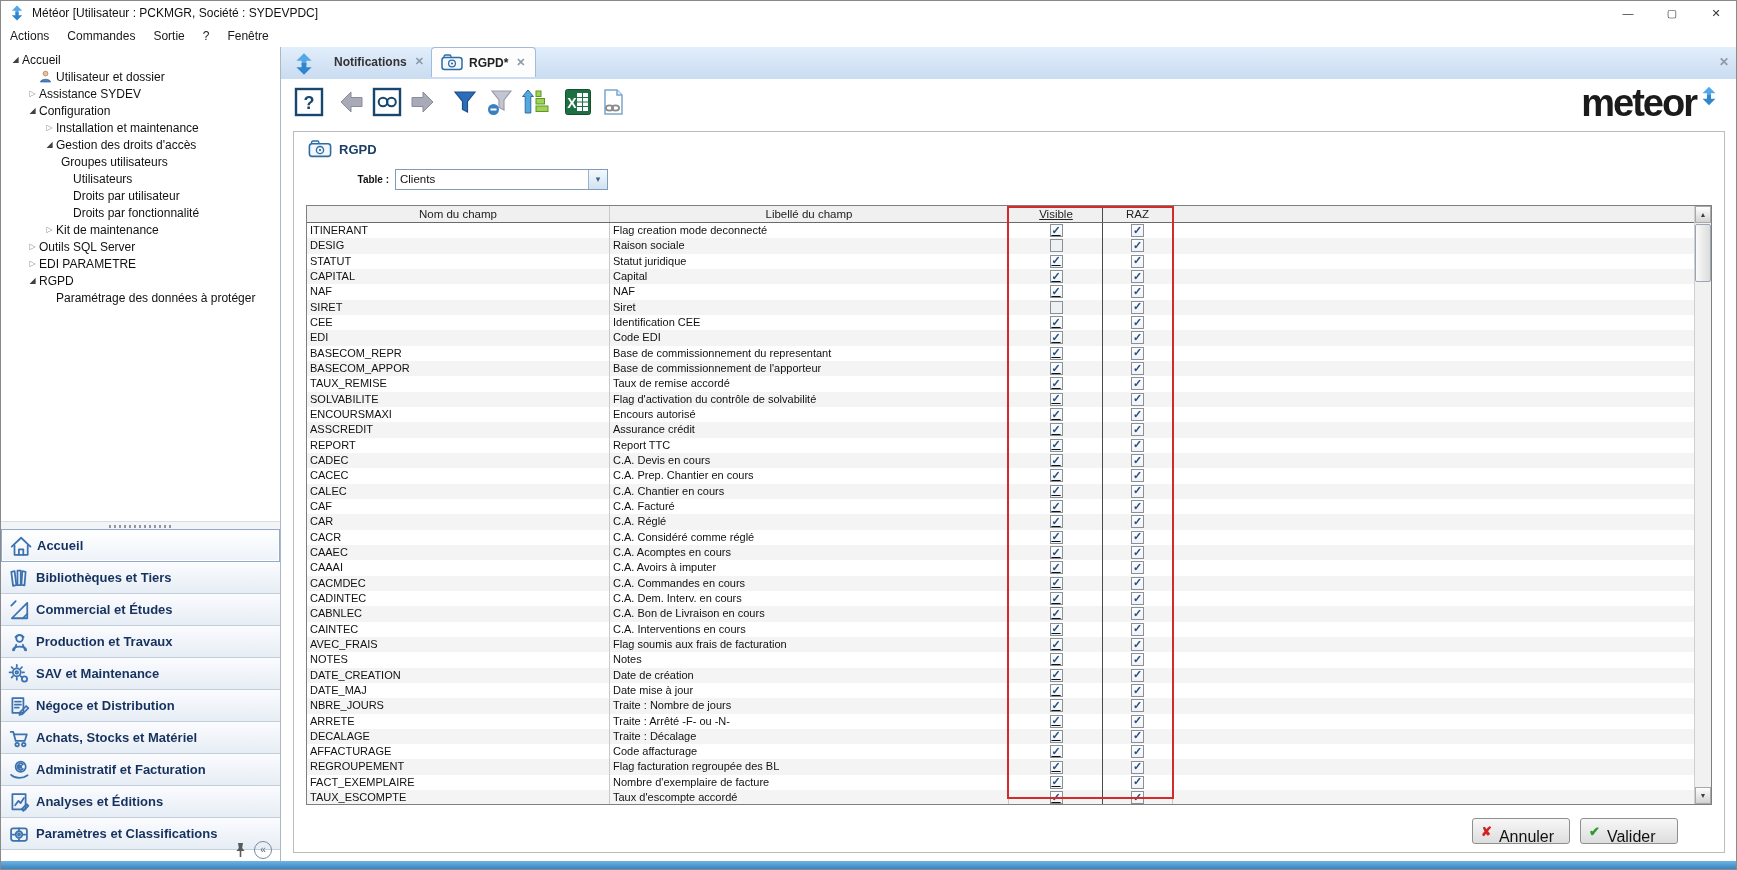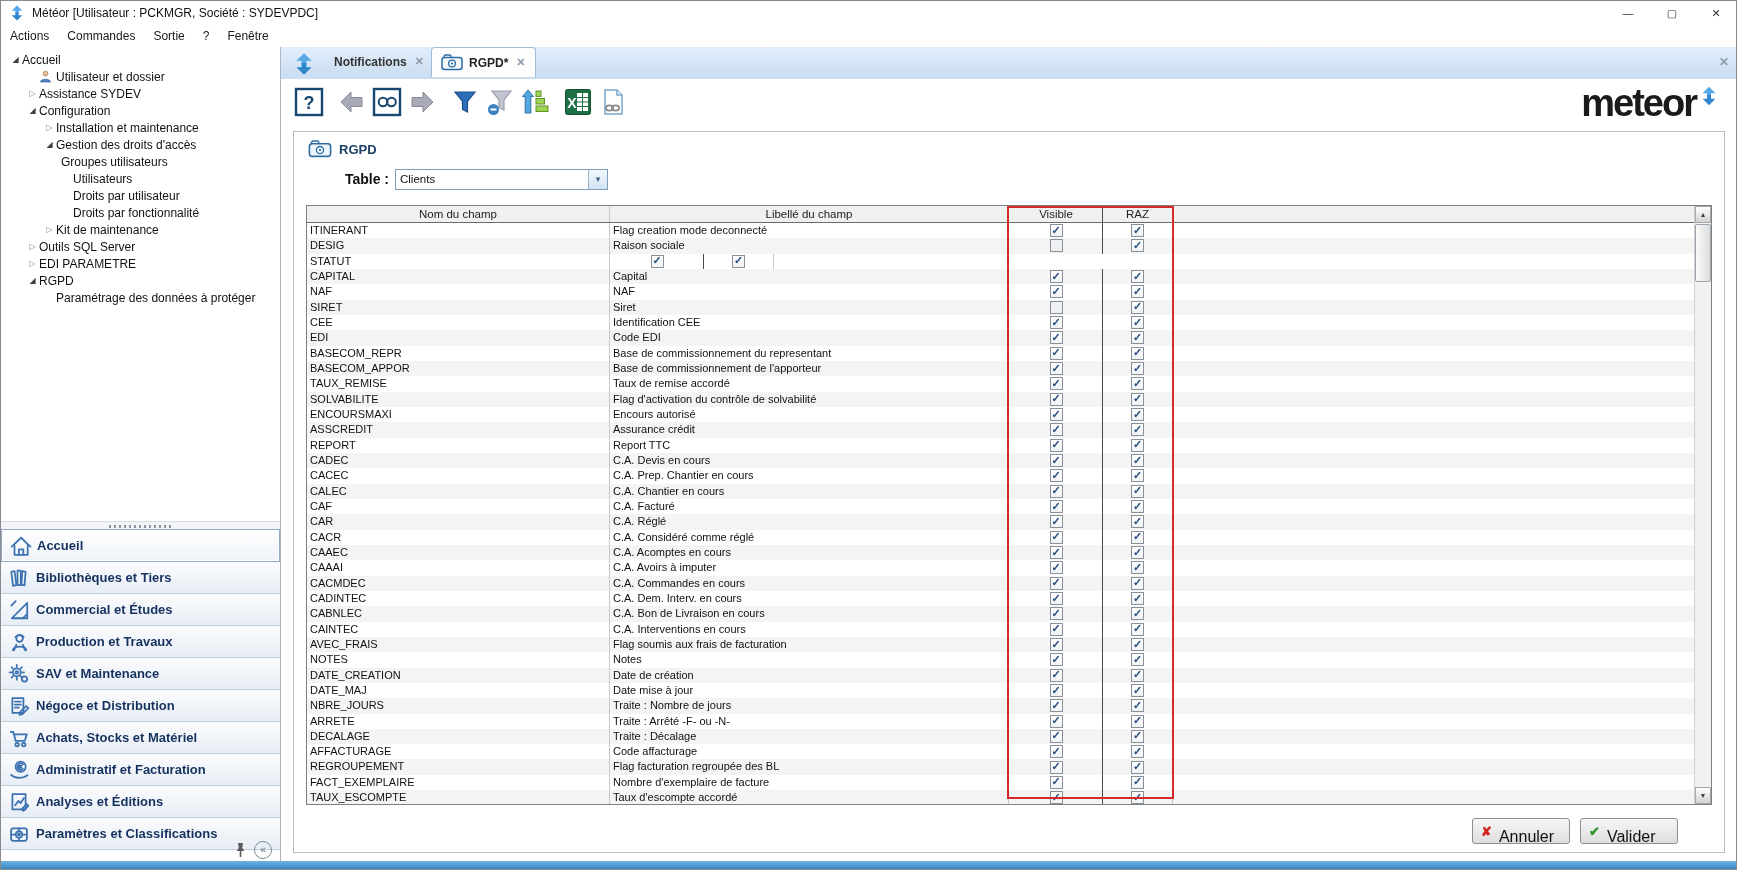--- a/index.html
+++ b/index.html
@@ -46,35 +46,35 @@
   .tool-gap{width:8px;}
   #brand{position:absolute;right:16px;top:84px;display:flex;align-items:flex-start;}
   #brand .brand-text{font-size:38px;font-weight:bold;color:#1b1b1b;letter-spacing:-2px;line-height:36px;}
   #brand .brand-mark{width:22px;height:22px;margin-left:2px;}
   
   #panel{position:absolute;left:292px;top:130px;width:1432px;height:722px;background:#fff;border:1px solid #bcbcbc;box-sizing:border-box;}
   #page-header{position:absolute;left:14px;top:8px;display:flex;align-items:center;}
   #page-header .page-ico{width:24px;height:18px;margin-right:7px;}
   #page-header .page-title{font-size:13px;font-weight:bold;color:#1c3f66;}
   #table-select-row{position:absolute;left:0px;top:36px;height:22px;display:flex;align-items:center;}
-  #table-select-label{width:95px;text-align:right;font-size:14px;font-weight:bold;color:#111;margin-right:6px;}
+  #table-select-label{width:95px;text-align:right;font-size:10px;font-weight:bold;color:#111;margin-right:6px;}
   #table-dropdown{width:213px;height:21px;border:1px solid #7f9db9;background:#fff;display:flex;align-items:center;position:relative;box-sizing:border-box;}
   #table-dropdown .dd-value{font-size:11.5px;color:#111;padding-left:4px;flex:1;}
   #table-dropdown .dd-btn{width:18px;height:19px;background:linear-gradient(#f4f9fe,#d1e2f2);border-left:1px solid #9ab4cc;display:flex;align-items:center;justify-content:center;font-size:9px;color:#44618a;}
   
   #grid{position:absolute;left:12px;top:73px;width:1406px;height:600px;border:1px solid #7f7f7f;box-sizing:border-box;overflow:hidden;background:#fff;}
   #grid-inner{position:absolute;left:0;top:0;right:17px;bottom:0;overflow:hidden;}
   .g-hdr{display:flex;height:17px;background:#f0f0f0;border-bottom:1px solid #6b6b6b;box-sizing:border-box;}
   .g-hcell{font-size:11.5px;color:#222;text-align:center;line-height:16px;box-sizing:border-box;overflow:hidden;white-space:nowrap;}
   .g-row{display:flex;height:15.34px;box-sizing:border-box;background:#fff;}
   .g-row:nth-child(even){background:#f4f4f4;}
   .g-cell{font-size:11px;color:#111;line-height:15px;box-sizing:border-box;overflow:hidden;white-space:nowrap;padding-left:3px;}
   .c-name{width:303px;border-right:1px solid #c9c9c9;flex:0 0 303px;}
   .c-label{width:399px;border-right:1px solid #c9c9c9;flex:0 0 399px;}
-  .c-vis{width:94px;border-right:1px solid #4a4a4a;flex:0 0 94px;display:flex;align-items:center;justify-content:center;padding-left:1px;}
+  .c-vis{width:94px;border-right:1px solid #4a4a4a;flex:0 0 94px;display:flex;align-items:center;justify-content:center;padding-left:1px;text-decoration:underline;}
   .c-raz{width:70px;border-right:1px solid #c9c9c9;flex:0 0 70px;display:flex;align-items:center;justify-content:center;padding-left:0;}
   .c-fill{flex:1;}
   .g-hcell.c-vis,.g-hcell.c-raz{display:block;}
   .cb{width:13px;height:13px;border:1px solid #8a9097;background:linear-gradient(#fdfdfd,#f0f3f5);box-sizing:border-box;display:flex;align-items:center;justify-content:center;font-size:11px;font-weight:bold;color:#2b4f81;line-height:1;}
   .cb.checked::after{content:"\2713";margin-top:-1px;}
   .cb.unchecked{background:#eef0f2;}
   #red-rect{position:absolute;left:700px;top:0px;width:167px;height:593px;border:2px solid #d42a2a;box-sizing:border-box;pointer-events:none;z-index:5;}
   
   #vscroll{position:absolute;right:0;top:0;bottom:0;width:17px;background:#f1f1f1;border-left:1px solid #cfcfcf;box-sizing:border-box;}
   .sb-btn{position:absolute;left:0;width:16px;height:17px;background:linear-gradient(#fefefe,#d3d3d3);border:1px solid #a8a8a8;box-sizing:border-box;font-size:7px;color:#3f3f3f;display:flex;align-items:center;justify-content:center;}
@@ -455,20 +455,21 @@
               <div class="g-cell c-vis">
                 <div class="cb unchecked"></div>
               </div>
               <div class="g-cell c-raz">
                 <div class="cb checked"></div>
               </div>
               <div class="g-cell c-fill"></div>
             </div>
             <div class="g-row">
               <div class="g-cell c-name">STATUT</div>
+              <div class="g-cell c-label">Statut juridique</div>
               <div class="g-cell c-vis">
                 <div class="cb checked"></div>
               </div>
               <div class="g-cell c-raz">
                 <div class="cb checked"></div>
               </div>
               <div class="g-cell c-fill"></div>
             </div>
             <div class="g-row">
               <div class="g-cell c-name">CAPITAL</div>

